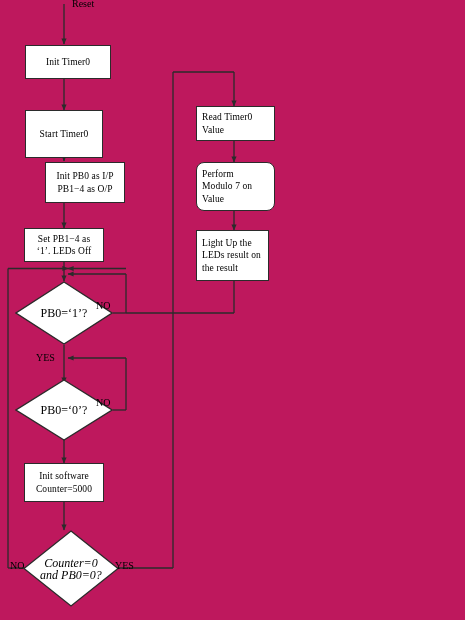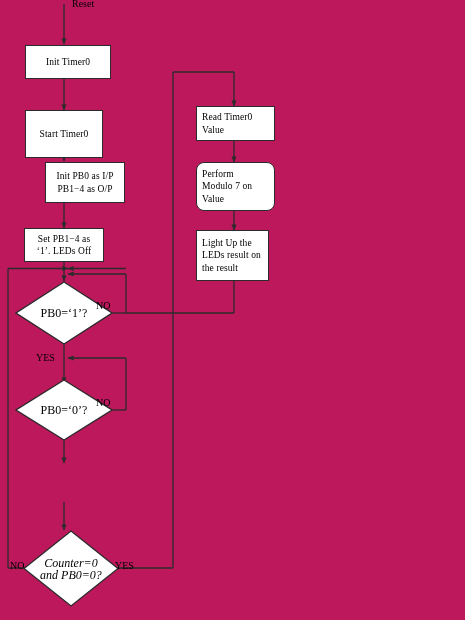--- a/index.html
+++ b/index.html
@@ -150,20 +150,24 @@
   <div class="node center" style="left:24px; top:162px; width:80px; height:41px;margin-left:21px;">
     <span class="ln">Init PB0 as I/P</span>
     <span class="ln">PB1−4 as O/P</span>
   </div>
 
   <div class="node center" style="left:24px; top:228px; width:80px; height:34px;justify-content:center;">
     <span class="ln">Set PB1−4 as</span>
     <span class="ln">‘1’. LEDs Off</span>
   </div>
 
+  <div class="node center" style="left:24px; top:463px; width:80px; height:39px;">
+    <span class="ln">Init software</span>
+    <span class="ln">Counter=5000</span>
+  </div>
 
   <div class="node left" style="left:196px; top:106px; width:79px; height:35px;">
     <span class="ln">Read Timer0</span>
     <span class="ln">Value</span>
   </div>
 
   <div class="node left" style="left:196px; top:162px; width:79px; height:49px;border-radius:8px;">
     <span class="ln">Perform</span>
     <span class="ln">Modulo 7 on</span>
     <span class="ln">Value</span>

